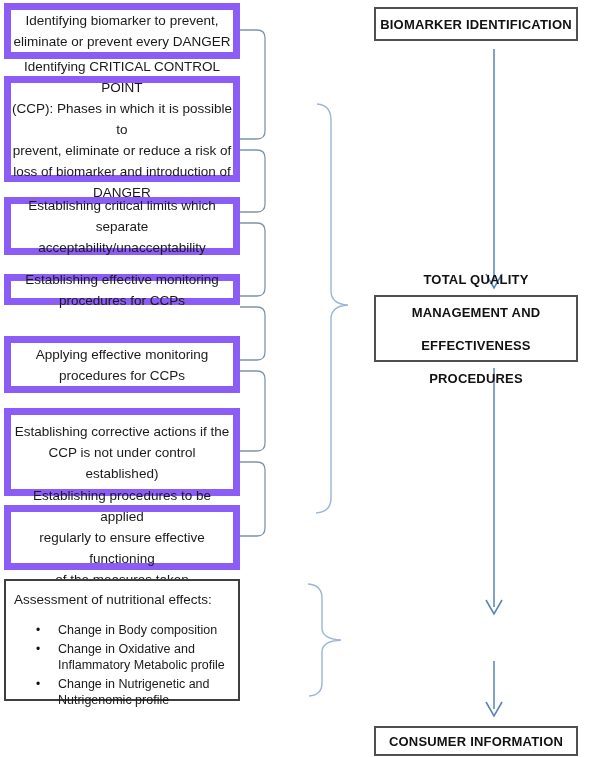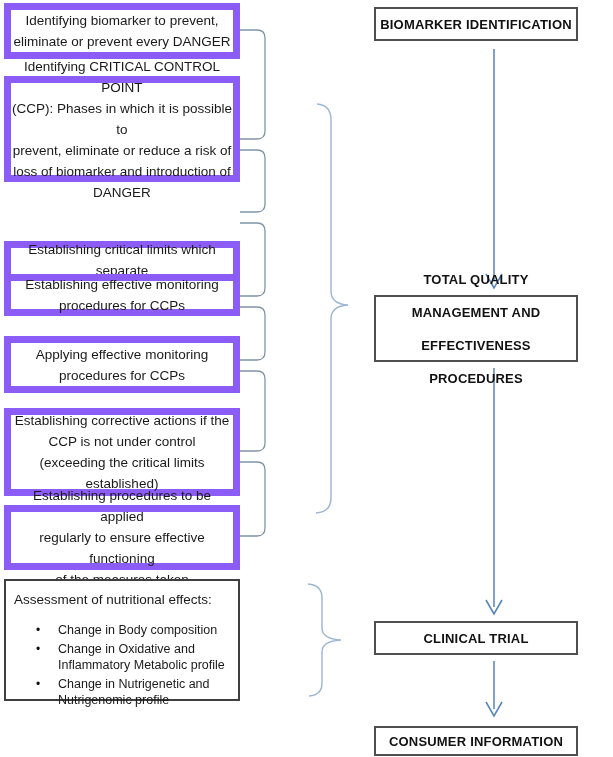--- a/index.html
+++ b/index.html
@@ -9,22 +9,22 @@
   }
   svg.overlay{position:absolute;left:0;top:0;width:613px;height:757px;z-index:0;}
   .lbox{
     position:absolute;left:4px;width:236px;box-sizing:border-box;
     border:7px solid #8b5cf6;background:#fff;z-index:1;
     display:flex;flex-direction:column;justify-content:center;
     text-align:center;font-size:13.5px;line-height:21px;color:#1a1a1a;
   }
   #b1{top:3px;height:56px;}
   #b2{top:76px;height:106px;}
-  #b3{top:197px;height:58px;margin-top:44px;}
-  #b4{top:274px;height:42px;}
+  #b3{top:197px;height:58px;}
+  #b4{top:274px;height:31px;}
   #b5{top:336px;height:57px;}
   #b6{top:408px;height:88px;}
   #b7{top:505px;height:65px;}
   #b8{
     top:579px;height:122px;border-width:2px;border-color:#3f3f3f;
     justify-content:flex-start;text-align:left;padding-top:10px;
   }
   .a-title{padding-left:8px;font-size:13.5px;line-height:18px;}
   .bullets{margin-top:13px;}
   .bullet-row{display:flex;align-items:flex-start;margin-bottom:3px;}
@@ -94,21 +94,20 @@
   </div>
 
   <div class="lbox" id="b5">
     <div>Applying effective monitoring</div>
     <div>procedures for CCPs</div>
   </div>
 
   <div class="lbox" id="b6">
     <div>Establishing corrective actions if the</div>
     <div>CCP is not under control</div>
-    <div>(exceeding the critical limits</div>
     <div>established)</div>
   </div>
 
   <div class="lbox" id="b7">
     <div>Establishing procedures to be applied</div>
     <div>regularly to ensure effective functioning</div>
     <div>of the measures taken</div>
   </div>
 
   <div class="lbox" id="b8">
@@ -139,21 +138,18 @@
 
   <div class="rbox" id="r1">
     <div>BIOMARKER IDENTIFICATION</div>
   </div>
 
   <div class="rbox" id="r2">
     <div>TOTAL QUALITY MANAGEMENT AND</div>
     <div>EFFECTIVENESS PROCEDURES</div>
   </div>
 
-  <div class="rbox" id="r3">
-    <div>CLINICAL TRIAL</div>
-  </div>
 
   <div class="rbox" id="r4">
     <div>CONSUMER INFORMATION</div>
   </div>
 
 </div>
 
 </body></html>

